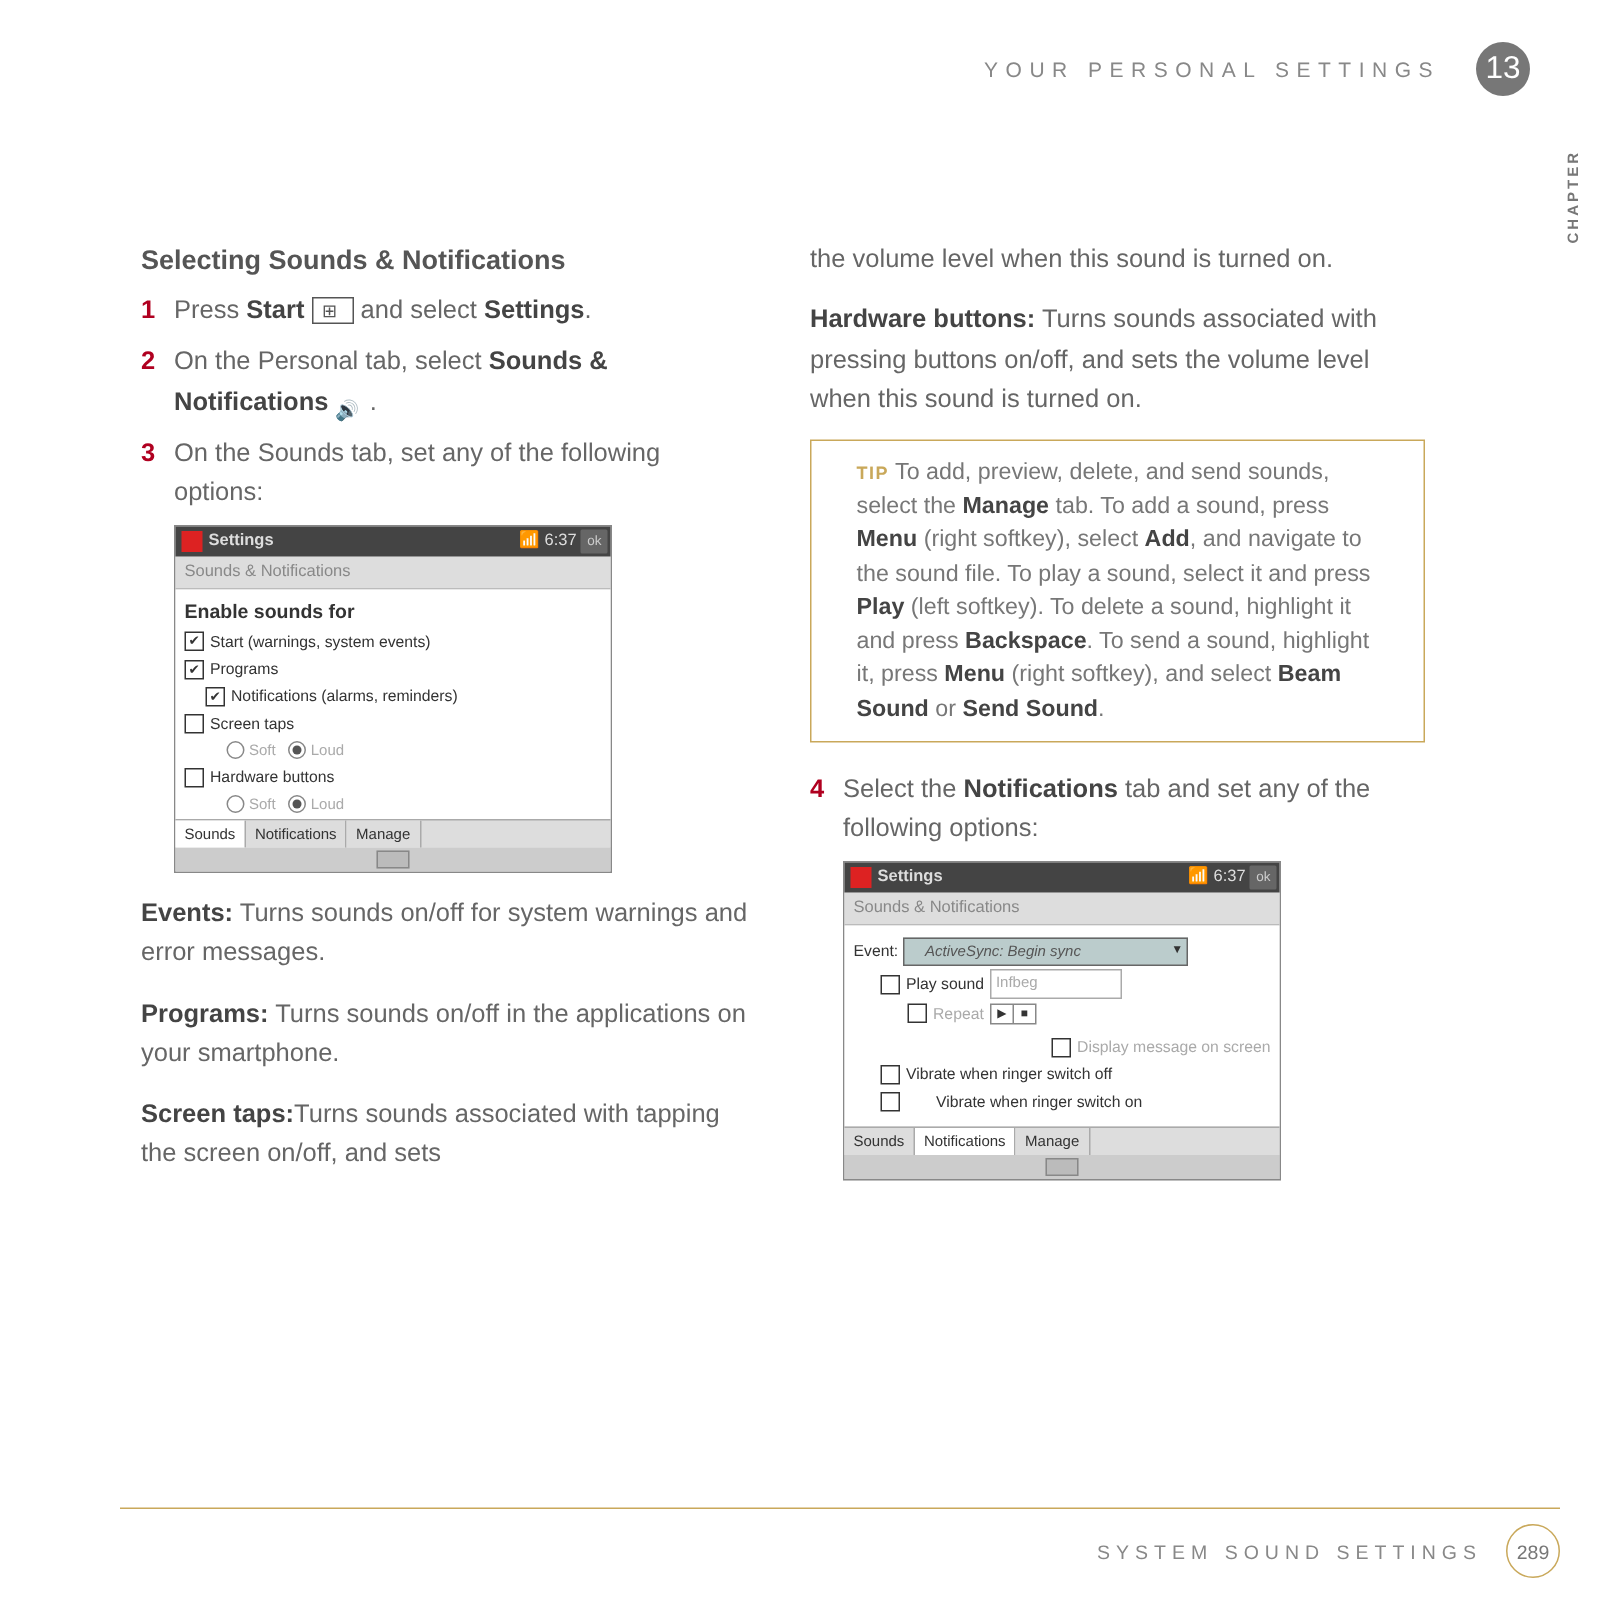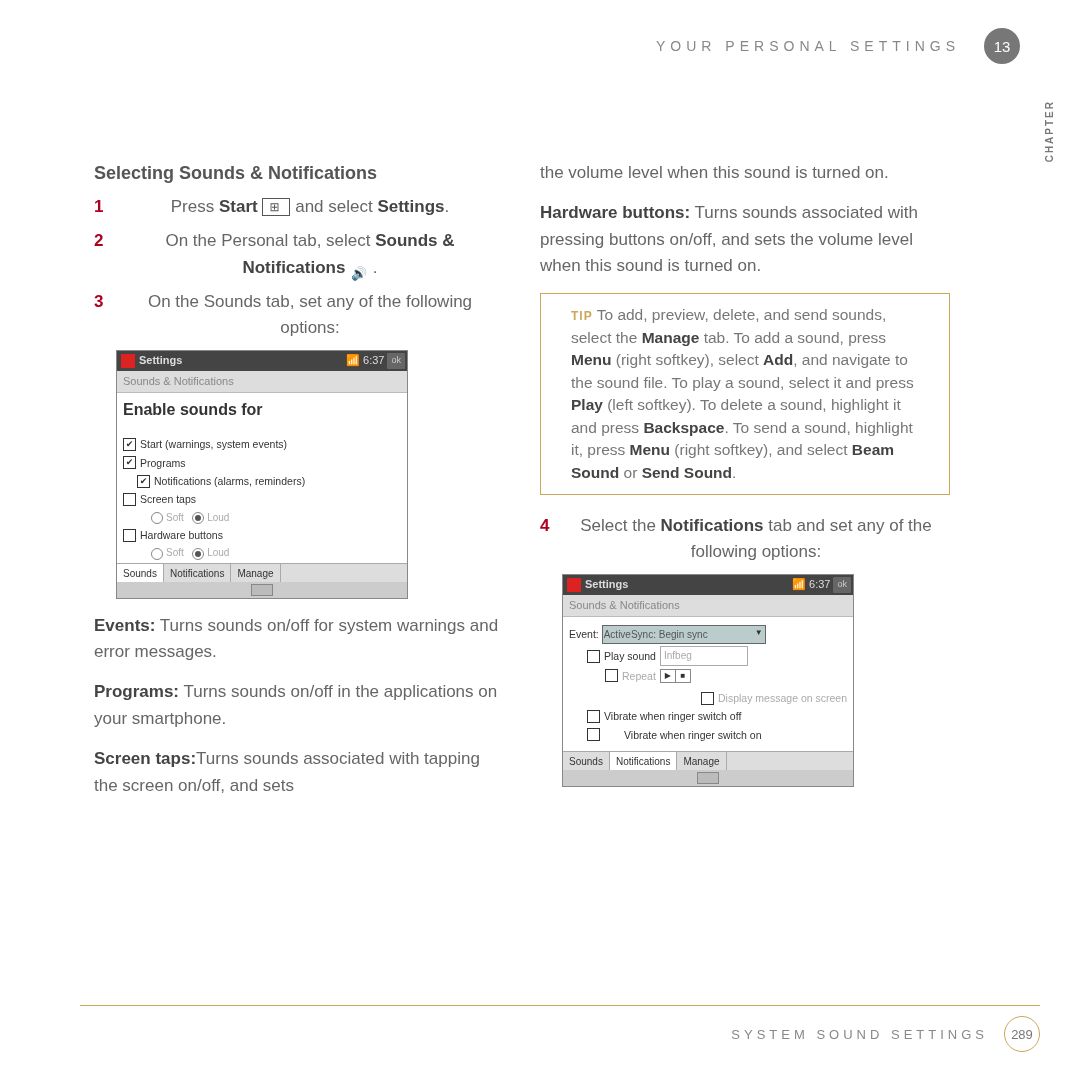--- a/index.html
+++ b/index.html
@@ -29,21 +29,21 @@
   }
   .chapter-badge {
     position: absolute;
     right: 0;
     top: -10px;
     width: 36px;
     height: 36px;
     border-radius: 50%;
     background: #777;
     color: #fff;
-    font-size: 15px;
+    font-size: 21px;
     display: flex;
     align-items: center;
     justify-content: center;
   }
   .chapter-label {
     position: absolute;
     top: 100px;
     right: 25px;
     writing-mode: vertical-rl;
     transform: rotate(180deg);
@@ -62,21 +62,21 @@
   .col.left { left: 94px; top: 160px; }
   .col.right { left: 540px; top: 160px; }
   .section-title {
     font-weight: bold;
     color: #555;
     margin-bottom: 6px;
     font-size: 18px;
   }
   .step { display: flex; margin-bottom: 8px; }
   .step-num { font-weight: bold; color: #b00020; width: 22px; flex-shrink: 0; }
-  .step-body { flex: 1; text-align: center; }
+  .step-body { flex: 1; }
   .kb { font-weight: bold; color: #444; }
   .start-icon {
     display: inline-block;
     width: 26px;
     height: 16px;
     border: 1px solid #555;
     vertical-align: middle;
     position: relative;
     background: #fff;
   }
@@ -158,40 +158,41 @@
   .ss-radio {
     width: 10px; height: 10px; border: 1px solid #888; border-radius: 50%;
     display: inline-block; margin-right: 3px; vertical-align: middle;
   }
   .ss-radio.on::after {
     content: ""; display: block; width: 6px; height: 6px; background: #555;
     border-radius: 50%; margin: 2px;
   }
   .ss-indent1 { margin-left: 14px; }
   .ss-radiorow { margin-left: 28px; font-size: 10px; color: #999; }
-  .ss-head { font-weight: bold; font-size: 16px; margin-bottom: 14px; }
+  .ss-head { font-weight: bold; font-size: 13px; margin-bottom: 2px; }
   .ss-tabs {
     display: flex; background: #ddd; border-top: 1px solid #aaa;
     font-size: 10px; height: 18px;
   }
   .ss-tab {
     padding: 2px 6px; border-right: 1px solid #aaa; background: #ddd; color: #333;
   }
   .ss-tab.active { background: #fff; }
   .ss-bottombar {
     background: #ccc; height: 16px; display: flex; justify-content: center; align-items: center;
   }
   .ss-kbicon {
     width: 20px; height: 10px; background: #bbb; border: 1px solid #888;
   }
   .ss2-body { background: #fff; padding: 6px; font-size: 10.5px; }
   .ss-select {
-    display: inline-block; border: 1px solid #666; padding: 1px 1px;
+    display: inline-block; border: 1px solid #666; padding: 1px 14px;
     background: #bcc; font-size: 10px; width: 160px; color: #555;
     position: relative;
+    font-style: italic;
   }
   .ss-select::after {
     content: "▼"; position: absolute; right: 2px; font-size: 8px; color: #333;
   }
   .ss-input {
     border: 1px solid #aaa; padding: 1px 3px; font-size: 10px; color: #aaa;
     width: 80px; display: inline-block; margin-left: 4px;
   }
   .ss-playctrl {
     display: inline-flex; border: 1px solid #888; margin-left: 4px;

